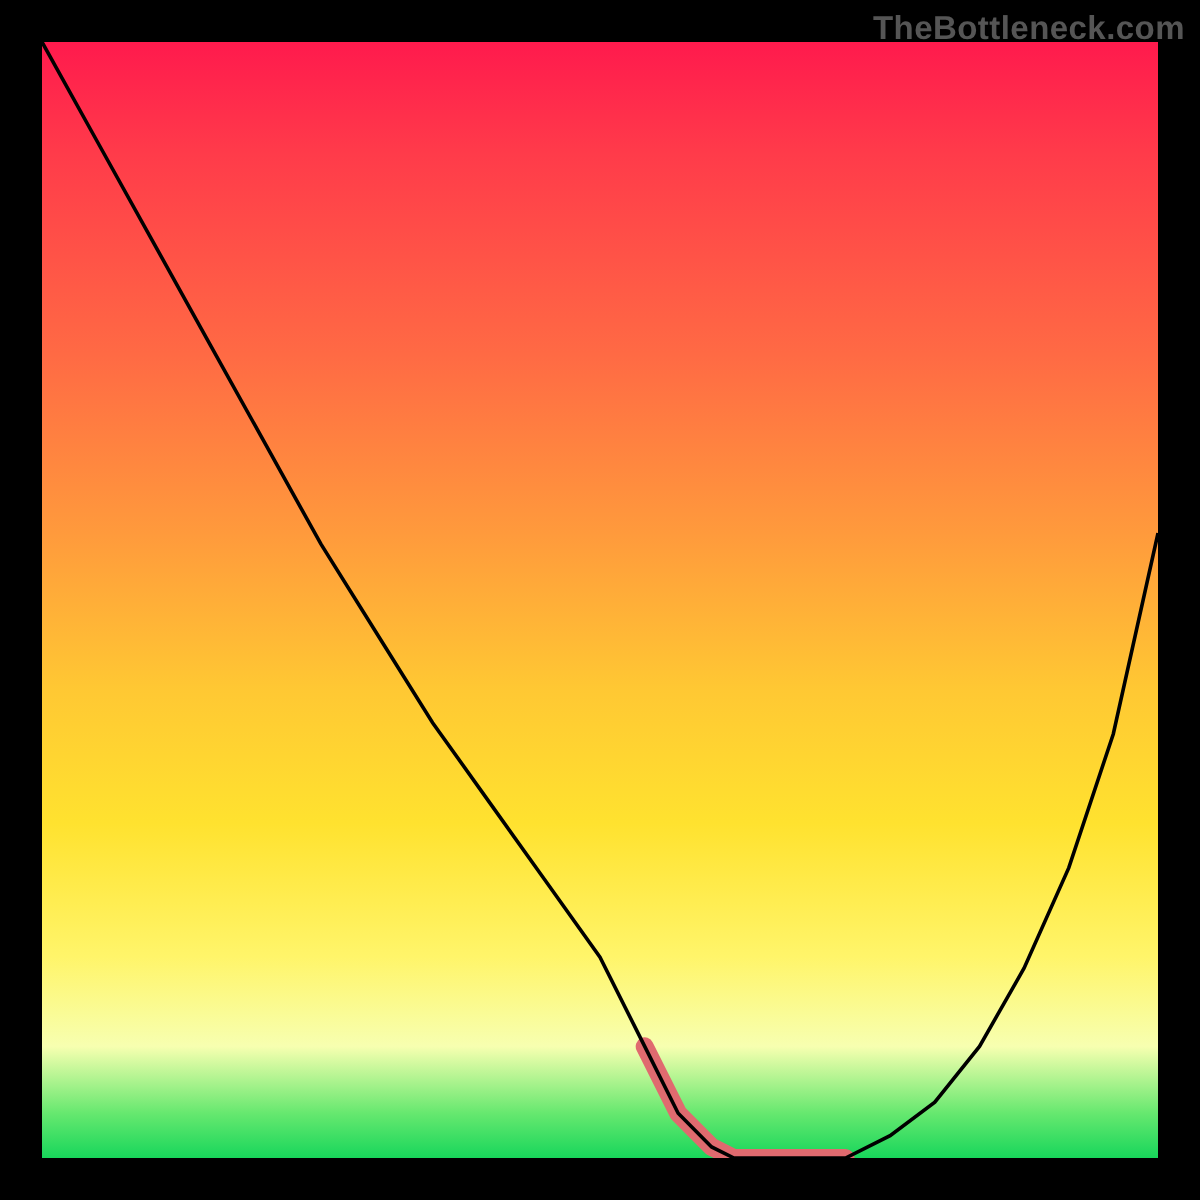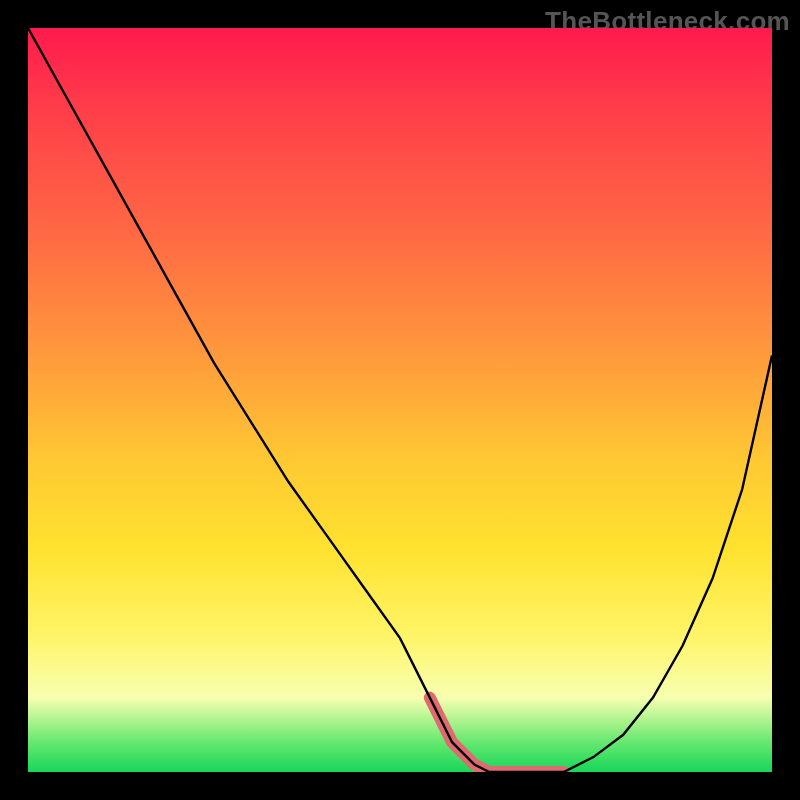--- a/index.html
+++ b/index.html
@@ -15,21 +15,21 @@
     position: relative;
     width: 800px;
     height: 800px;
     background: #000;
   }
   .watermark {
     position: absolute;
     top: 6px;
     right: 10px;
     color: #555;
-    font-size: 26px;
+    font-size: 22px;
     font-weight: 600;
     letter-spacing: 0.3px;
     user-select: none;
   }
   .plot {
     position: absolute;
     left: 28px;
     top: 28px;
     width: 744px;
     height: 744px;

